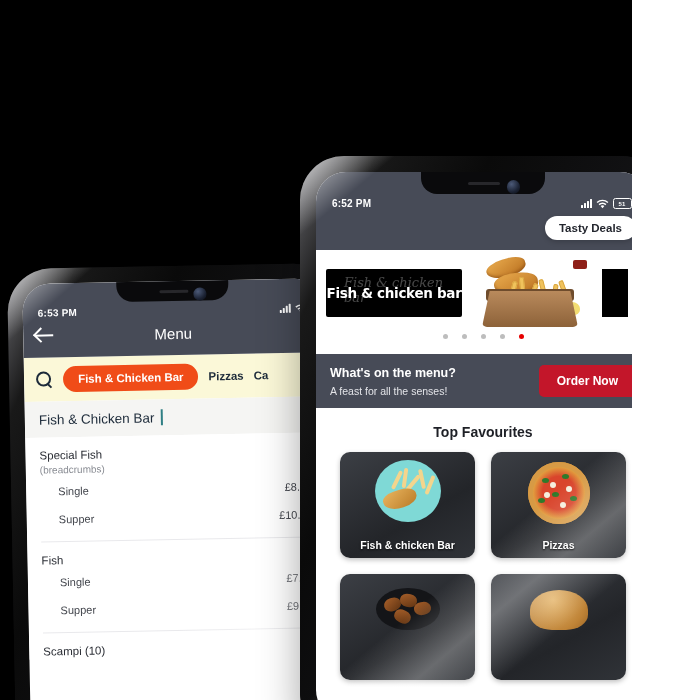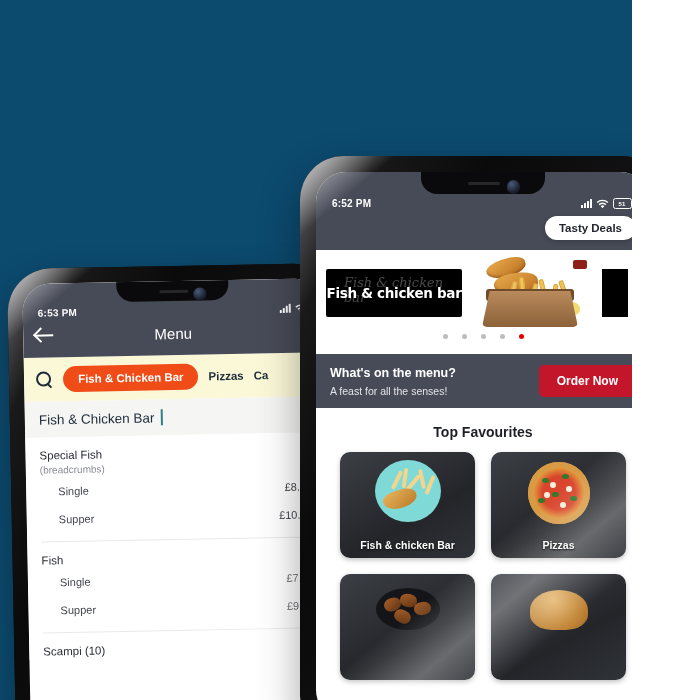--- a/index.html
+++ b/index.html
@@ -1,17 +1,17 @@
 <!DOCTYPE html>
 <html><head>
 <meta charset="utf-8">
 <style>
   html,body{margin:0;padding:0;background:#ffffff;}
   body{width:700px;height:700px;overflow:hidden;font-family:"Liberation Sans",sans-serif;}
-  .stage{position:relative;width:632px;height:700px;background:#0c4a6e;overflow:hidden;}
+  .stage{position:relative;width:632px;height:700px;background:#000000;overflow:hidden;}
 
   
   .phone{position:absolute;border-radius:44px;background:#0c0c0e;
          box-shadow:0 18px 40px rgba(0,0,0,.35);}
   .bezel-gloss{position:absolute;inset:0;border-radius:44px;
       background:linear-gradient(115deg,#6b6b70 0%,#191919 12%,#0a0a0a 30%,#121214 55%,#3c3c41 72%,#0e0e10 86%,#000 100%);}
   .bezel-hilite{position:absolute;inset:0;border-radius:44px;pointer-events:none;
       background:linear-gradient(140deg,rgba(255,255,255,.75) 0%,rgba(255,255,255,0) 9%,
                  rgba(255,255,255,0) 62%,rgba(255,255,255,.30) 70%,rgba(255,255,255,0) 78%);}
   .screen{position:absolute;overflow:hidden;background:#fff;}

